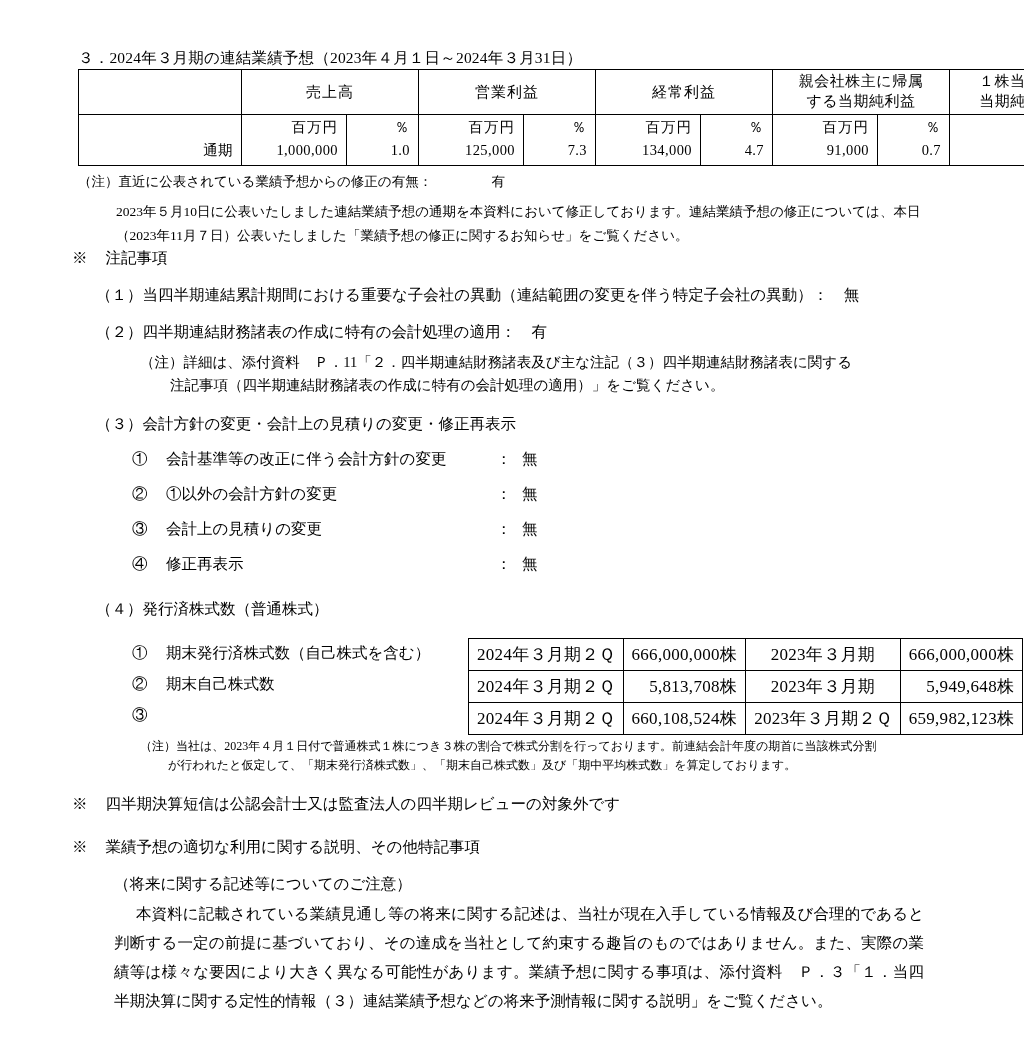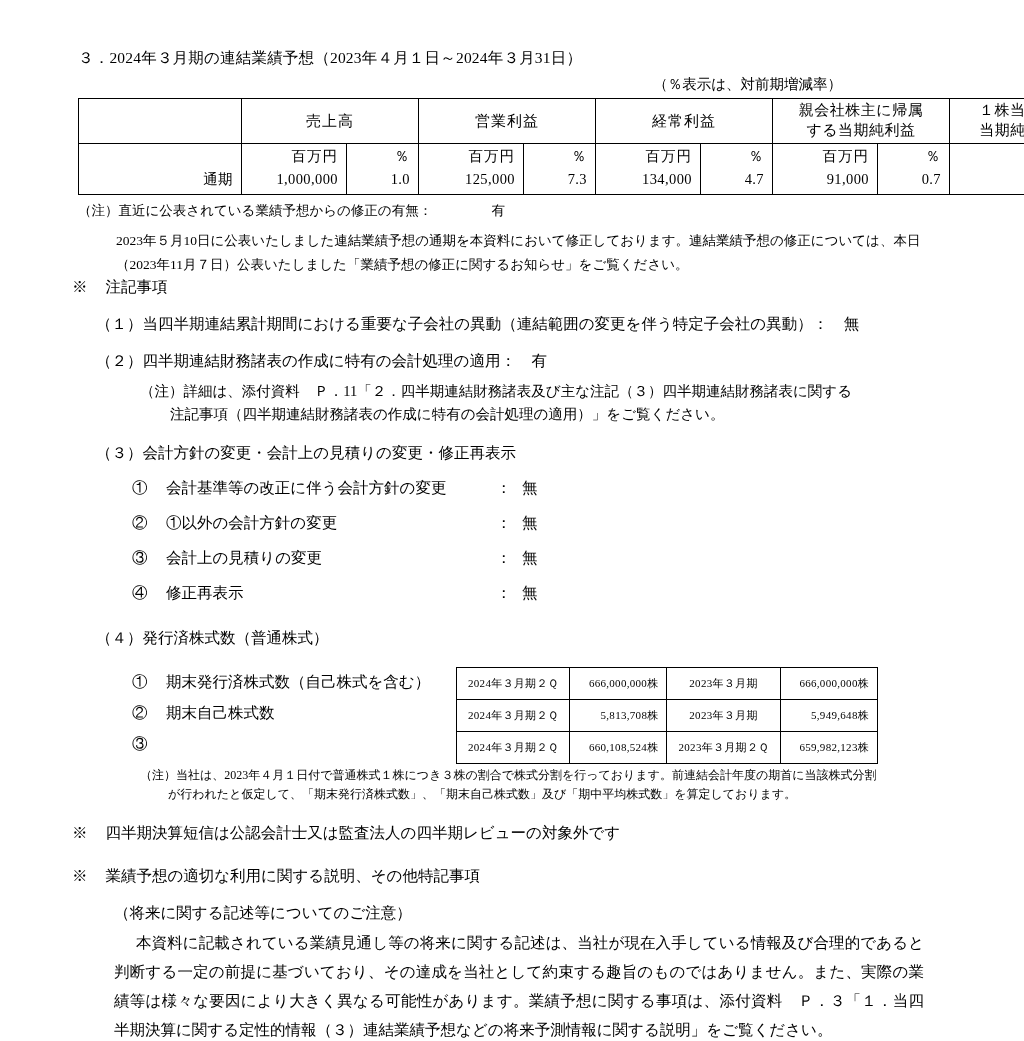--- a/index.html
+++ b/index.html
@@ -149,25 +149,25 @@
     margin-left: 96px;
     height: 31px;
     font-size: 15.5px;
     white-space: nowrap;
   }
   .share-line .num { width: 34px; flex: none; }
   .share-line .txt { flex: none; }
 
   table.sh {
     position: absolute;
-    left: 420px;
+    left: 432px;
     top: 0;
     border-collapse: collapse;
     table-layout: fixed;
-    font-size: 11px;
+    font-size: 17px;
     padding-left: 24px;
   }
   table.sh td {
     border: 1.1px solid #000;
     height: 31px;
     padding: 0 8px;
     vertical-align: middle;
     white-space: nowrap;
   }
   table.sh td.period {
@@ -209,21 +209,20 @@
   }
   .para-body .indent { margin-left: 22px; }
 </style>
 </head>
 <body>
 
 <div class="page">
 
   <div class="sec-heading">３．2024年３月期の連結業績予想（2023年４月１日～2024年３月31日）</div>
 
-  <div class="unit-note">（％表示は、対前期増減率）</div>
 
   <table class="fc">
     <colgroup>
       <col style="width:163px">
       <col style="width:105px">
         <col style="width:72px">
       <col style="width:105px">
         <col style="width:72px">
       <col style="width:105px">
         <col style="width:72px">

